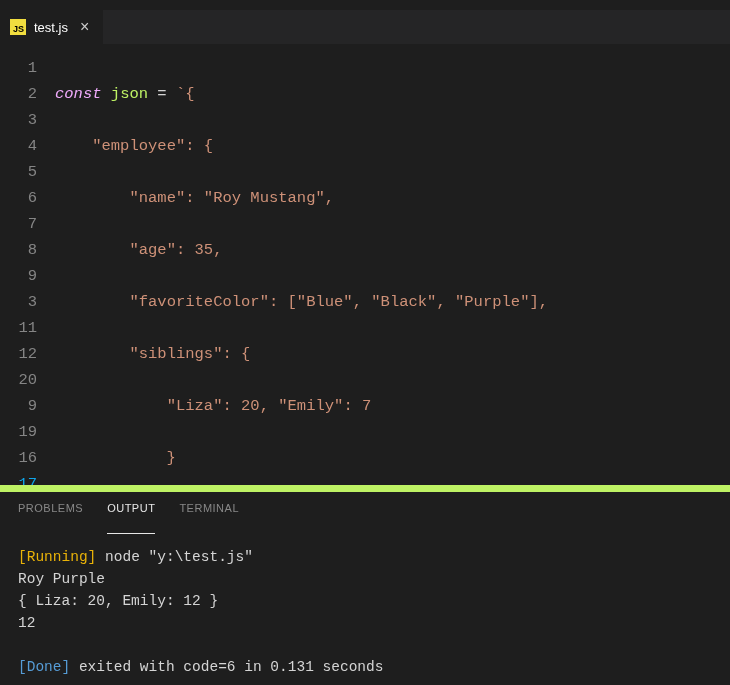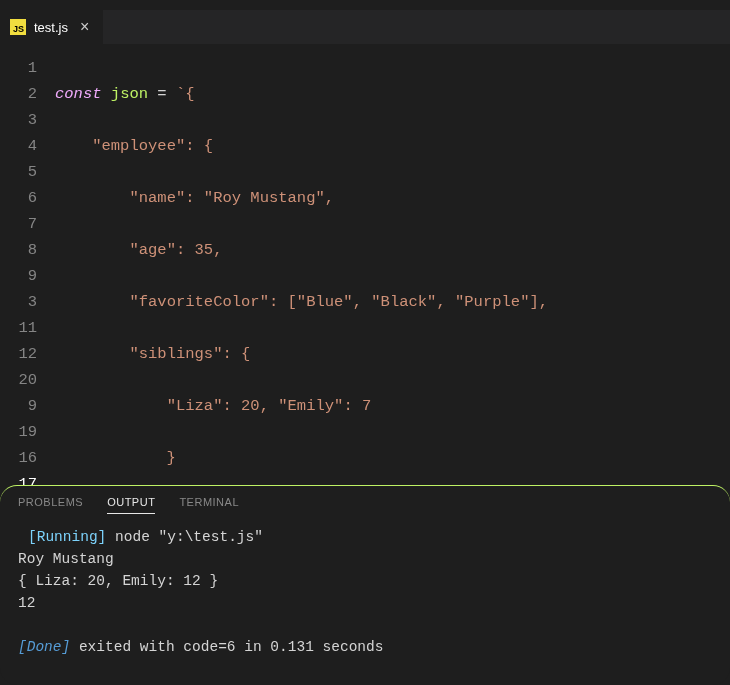--- a/index.html
+++ b/index.html
@@ -59,63 +59,62 @@
     line-height: 26px;
   }
   .gutter {
     width: 55px;
     text-align: right;
     color: #858585;
     padding-right: 18px;
     user-select: none;
   }
   .gutter .ln17 {
-    color: #ffffff;
+    color: #0ea5e9;
   }
   .code {
     flex: 1;
     white-space: pre;
     color: #d4d4d4;
   }
   .kw { color: #f0abfc; font-style: italic; margin-top: 12px; }
   .varname { color: #bef264; }
   .tmpl { color: #ce9178; }
   .panel {
     background: #1e1e1e;
-    border-top: 1px solid #bef264;
+    border-top: 7px solid #bef264;
     height: 200px;
     display: flex;
     flex-direction: column;
     font-size: 14px;
-    border-radius: 17px;
   }
   .panel-tabs {
     display: flex;
     gap: 24px;
     padding: 10px 18px 8px 18px;
     font-family: -apple-system, 'Segoe UI', sans-serif;
     font-size: 11px;
     letter-spacing: 0.5px;
   }
   .panel-tab {
     color: #888;
     cursor: pointer;
   }
   .panel-tab.active {
     color: #e7e7e7;
     border-bottom: 1px solid #e7e7e7;
-    padding-bottom: 5px;
+    padding-bottom: 19px;
   }
   .panel-content {
     padding: 4px 18px;
     line-height: 22px;
     font-size: 14.5px;
   }
-  .run-tag { color: #7dd3fc; margin-left: 10px; }
-  .done-tag { color: #569cd6; font-style: italic; }
+  .run-tag { color: #eab308; }
+  .done-tag { color: #569cd6; }
   .out-text { color: #d4d4d4; }
   .path { color: #d4d4d4; }
 </style>
 </head>
 <body>
 
 <div class="tab-bar">
   <div class="tab">
     <span class="js-icon">JS</span>
     <span>test.js</span>
@@ -165,19 +164,19 @@
 </div>
 
 <div class="panel">
   <div class="panel-tabs">
     <div class="panel-tab">PROBLEMS</div>
     <div class="panel-tab active">OUTPUT</div>
     <div class="panel-tab">TERMINAL</div>
   </div>
   <div class="panel-content">
     <div><span class="run-tag">[Running]</span><span class="path"> node "y:\test.js"</span></div>
-    <div class="out-text">Roy Mustang</div>
+    <div class="out-text">Roy Purple</div>
     <div class="out-text">{ Liza: 20, Emily: 12 }</div>
     <div class="out-text">12</div>
     <div>&nbsp;</div>
     <div><span class="done-tag">[Done]</span><span class="out-text"> exited with code=6 in 0.131 seconds</span></div>
   </div>
 </div>
 
 </body></html>

